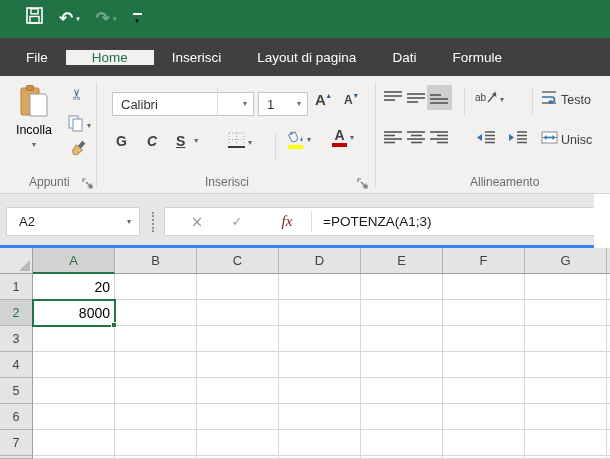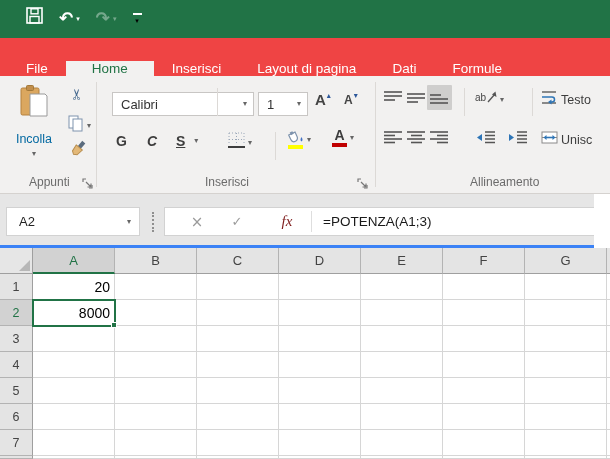--- a/index.html
+++ b/index.html
@@ -13,39 +13,39 @@
   .qat { position:absolute; left:26px; top:7px; display:flex; align-items:center; gap:16px; }
   .qat-btn { display:flex; align-items:flex-start; gap:3px; color:#fff; cursor:default; }
   .qat-arrow { font-size:17px; line-height:18px; font-weight:bold; }
   .qat-caret { font-size:7px; line-height:10px; margin-top:5px; }
   .qat-btn.dim { opacity:.38; }
   .qat-custom { display:flex; flex-direction:column; align-items:center; gap:1px; margin-top:3px; }
   .qat-custom .bar { width:9px; height:2px; background:#fff; }
   .qat-custom .qat-caret { margin-top:0; }
 
   
-  .tabs { position:absolute; top:38px; left:0; right:0; height:38px; background:#ef4444;
-          display:flex; align-items:flex-end; padding-left:8px; overflow:hidden; }
+  .tabs { position:absolute; top:38px; left:0; right:0; height:38px; background:#404040;
+          display:flex; align-items:center; padding-left:8px; overflow:hidden; }
   .tab { display:flex; align-items:center; padding:0 18px; color:#fff; font-size:13.5px; white-space:nowrap; }
   .tab.active { background:#f2f1f0; color:#217346; padding:0 26px; }
 
   
   .ribbon { position:absolute; top:76px; left:0; right:0; height:118px; background:#f2f1f0;
             border-bottom:1px solid #d5d2cf; }
   .vsep { position:absolute; top:6px; bottom:6px; width:1px; background:#dcd9d6; }
   .vsep.short1 { top:12px; height:28px; bottom:auto; }
   .grp-label { position:absolute; bottom:4px; font-size:12px; color:#6b6b6b; }
   .launcher { position:absolute; bottom:6px; width:12px; height:12px; }
   .rbtn { position:absolute; display:flex; align-items:center; gap:3px; color:#444; }
   .caret { font-size:8px; color:#666; line-height:8px; }
 
   
   .paste-btn { position:absolute; left:6px; top:8px; width:56px; height:86px;
                display:flex; flex-direction:column; align-items:center; justify-content:flex-start; }
-  .paste-btn .lbl { font-size:12.5px; color:#0369a1; margin-top:10px; }
+  .paste-btn .lbl { font-size:12.5px; color:#000000; margin-top:1px; }
   .paste-btn .caret { margin-top:4px; }
   .cut-glyph { font-size:15px; color:#44688e; display:inline-block; transform:rotate(-90deg); line-height:14px; }
 
   
   .combo { position:absolute; height:24px; background:#fff; border:1px solid #c8c6c4;
            display:flex; align-items:center; font-size:13px; color:#333; padding:0 6px 0 8px; }
   .combo .val { flex:1; }
   .fontsize-letter { font-size:15px; font-weight:bold; color:#444; line-height:14px; }
   .fontsize-letter.small { font-size:12px; }
   .bluecaret { color:#2b579a; font-size:8px; line-height:8px; }

